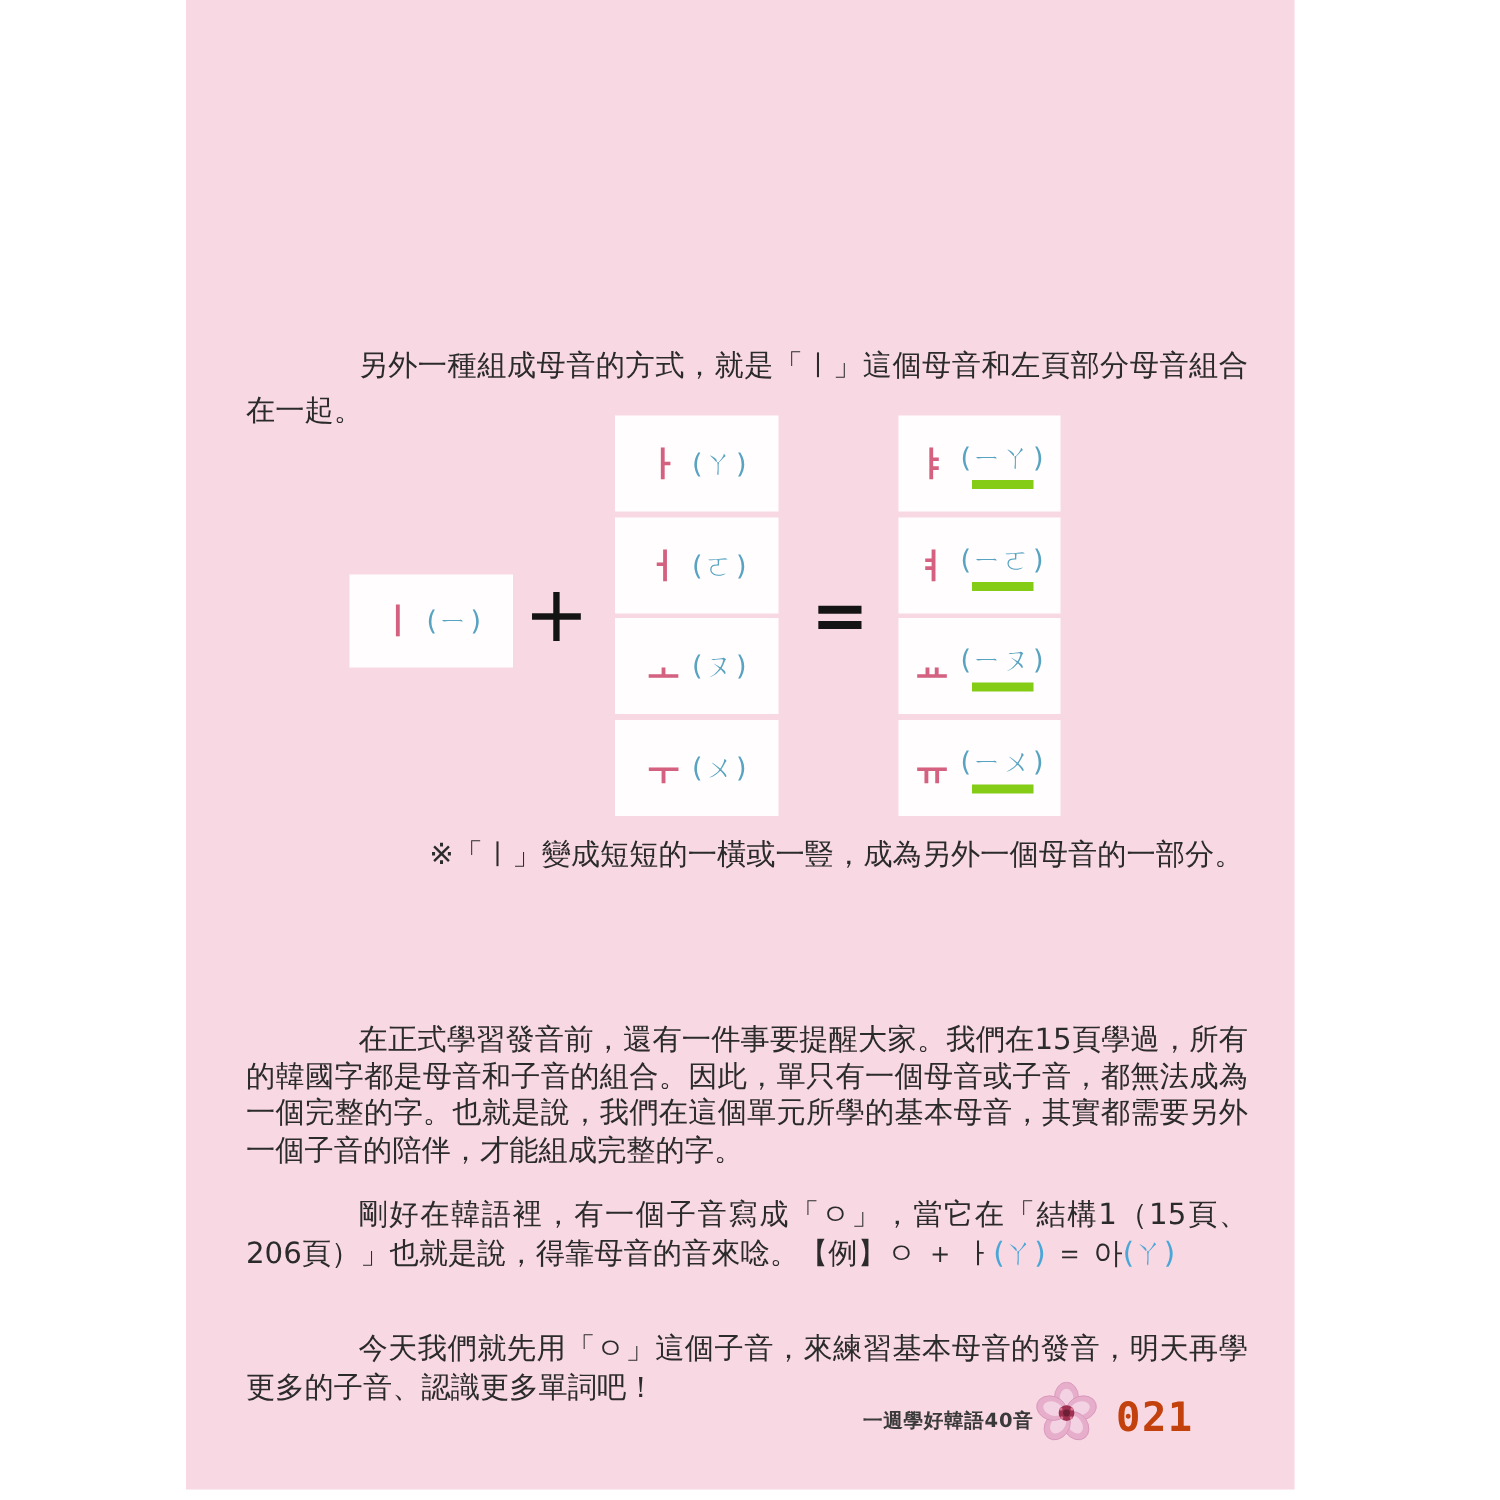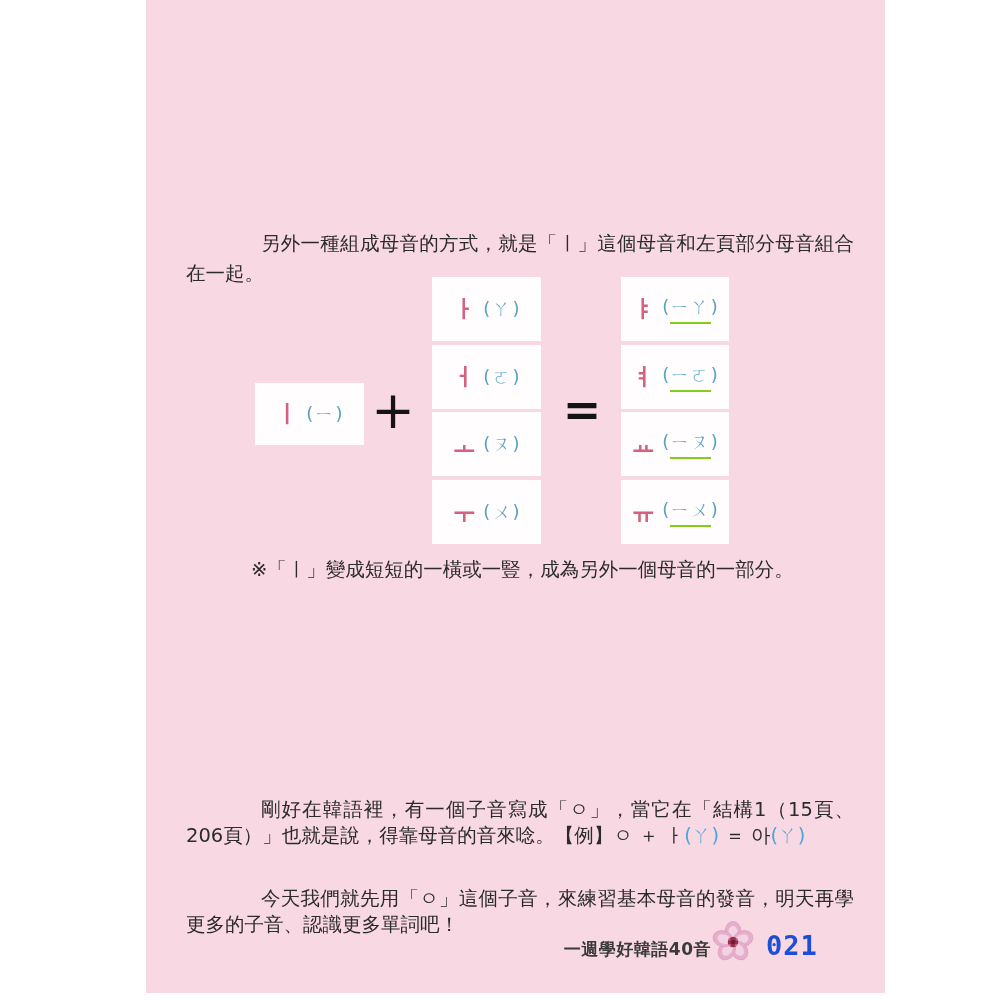--- a/index.html
+++ b/index.html
@@ -1,63 +1,63 @@
 <!DOCTYPE html>
 <html lang="zh-Hant"><head>
 <meta charset="utf-8">
 <style>
   * { margin:0; padding:0; box-sizing:border-box; }
   body { font-family:"DejaVu Sans","Liberation Sans",sans-serif; }
   .canvas { position:relative; width:1000px; height:1000px; background:#ffffff; overflow:hidden; }
-  .page { position:absolute; left:146px; top:0; width:739px; height:993px; background:#f8d8e2; }
+  .page { position:absolute; left:124px; top:0; width:739px; height:993px; background:#f8d8e2; }
 
   
   .para, .note {
     position:absolute; left:40px; width:668px;
     font-size:19.5px; color:#2b2b2b; text-align:justify;
     font-family:"DejaVu Sans","Liberation Sans",sans-serif;
   }
   .para { text-indent:75px; }
   .p1 { top:229px; line-height:30px; }
-  .note { top:556px; left:105px; width:600px; text-align:left; }
+  .note { top:556px; left:105px; width:600px; text-align:right; }
   .p2 { top:605px; line-height:29px; }
   .p3 { top:681px; line-height:24.6px; }
   .p4 { top:797px; line-height:26px; }
   .p5 { top:850px; line-height:26px;margin-top:36px; }
   .blue { color:#4ba6d8; }
 
   
   .vbox {
     position:absolute; background:#fffdfe;
     display:flex; align-items:center; justify-content:center; gap:7px;
   }
   .hang { color:#d4617f; font-size:24px; font-weight:600; }
   .zy   { color:#57a3c1; font-size:18px; letter-spacing:1px; display:inline-flex; align-items:baseline; }
   .zin  { padding:0 1px; }
-  .zin.u { border-bottom:2px solid #84cc16; padding-bottom:3px; }
+  .zin.u { border-bottom:6px solid #84cc16; padding-bottom:3px; }
   .op { position:absolute; color:#141414; text-align:center; line-height:1; }
   .op-plus  { left:222px; top:384px; width:50px; font-size:52px; font-weight:400; }
   .op-equal { left:411px; top:387px; width:50px; font-size:46px; font-weight:700; }
 
   .box-base { left:109px; top:383px; width:109px; height:62px; }
   .in-col  { left:286px; width:109px; height:64px; }
   .res-col { left:475px; width:108px; height:64px; }
   .row-0 { top:277px; } .row-1 { top:345px; } .row-2 { top:412px; } .row-3 { top:480px; }
 
   
   .footer { position:absolute; top:920px; left:0; width:739px; height:60px; }
   .book-title {
     position:absolute; right:174px; top:18px;
-    font-size:17px; font-weight:bold; color:#3a3a3a; letter-spacing:0.5px; white-space:nowrap;
+    font-size:13px; font-weight:bold; color:#3a3a3a; letter-spacing:0.5px; white-space:nowrap;
   }
   .flower { position:absolute; left:566px; top:1px; }
   .page-num {
     position:absolute; left:620px; top:10px;
     font-family:"DejaVu Sans Mono","Liberation Mono",monospace;
-    font-size:27px; font-weight:bold; color:#1d4ed8; letter-spacing:1px;
+    font-size:27px; font-weight:bold; color:#c2410c; letter-spacing:1px;
   }
 </style>
 </head>
 <body>
 
 <div class="canvas">
   <div class="page">
 
     <p class="para p1">另外一種組成母音的方式，就是「ㅣ」這個母音和左頁部分母音組合在一起。</p>
 
@@ -139,20 +139,21 @@
             <span>(</span>
             <span class="zin u">ㄧㄨ</span>
             <span>)</span>
           </span>
       </div>
     </div>
 
     <p class="note">※「ㅣ」變成短短的一橫或一豎，成為另外一個母音的一部分。</p>
 
 
+    <p class="para p3">在正式學習發音前，還有一件事要提醒大家。我們在15頁學過，所有的韓國字都是母音和子音的組合。因此，單只有一個母音或子音，都無法成為一個完整的字。也就是說，我們在這個單元所學的基本母音，其實都需要另外一個子音的陪伴，才能組成完整的字。</p>
 
     <p class="para p4"><span>剛好在韓語裡，有一個子音寫成「ㅇ」，當它在「結構1（15頁、206頁）」也就是說，得靠母音的音來唸。【例】ㅇ ＋ ㅏ</span><span class="blue">(ㄚ)</span><span> ＝ 아</span><span class="blue">(ㄚ)</span></p>
 
     <p class="para p5">今天我們就先用「ㅇ」這個子音，來練習基本母音的發音，明天再學更多的子音、認識更多單詞吧！</p>
 
     <div class="footer">
       <span class="book-title">一週學好韓語40音</span>
       <svg class="flower" width="42" height="42" viewBox="0 0 40 40">
         <g>
           <g transform="rotate(0 20 20)">

